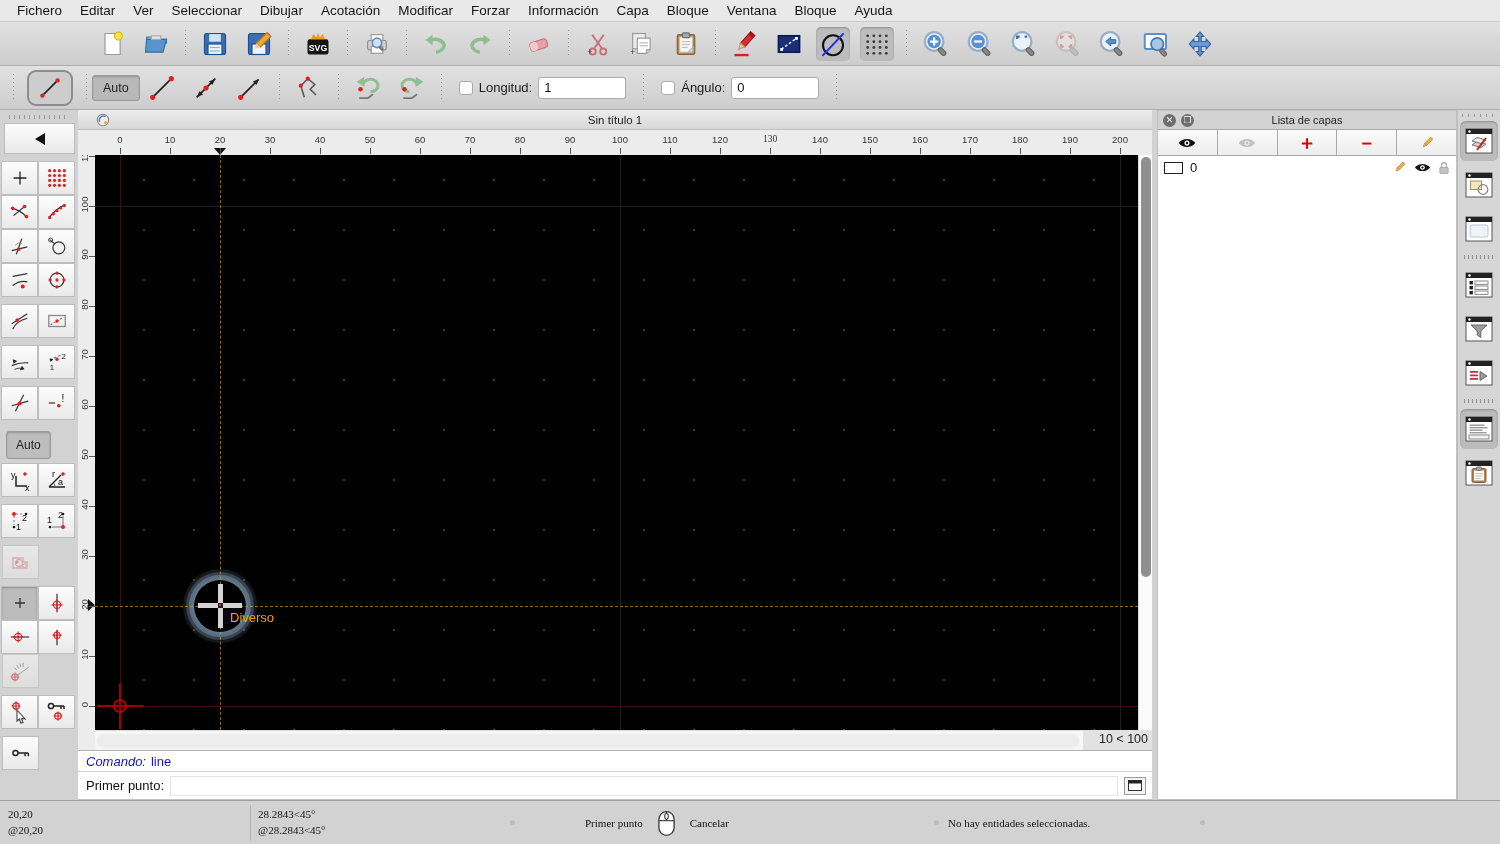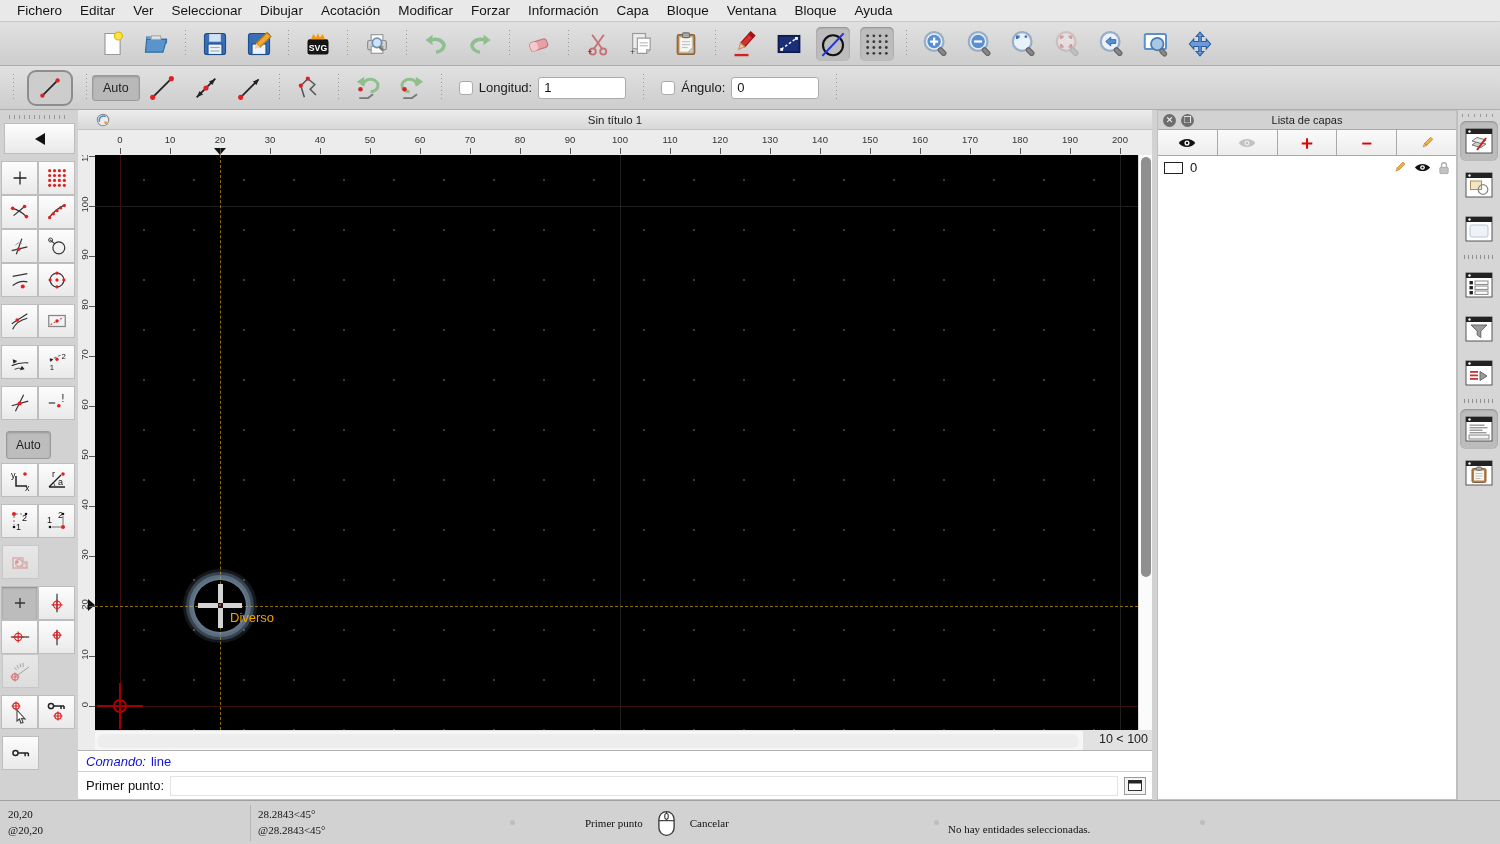--- a/index.html
+++ b/index.html
@@ -155,21 +155,21 @@
 
   
   #statusbar { position:absolute; left:0; top:800px; width:1500px; height:44px;
     background:#d2d2d2; border-top:1px solid #9e9e9e; font-size:11px; color:#111;font-family:Liberation Serif, serif; }
   #sb-coords { position:absolute; left:8px; top:5px; line-height:16px; }
   #sb-div1 { position:absolute; left:250px; top:4px; width:1px; height:36px; background:#b5b5b5; }
   #sb-polar { position:absolute; left:258px; top:5px; line-height:16px; }
   .sb-dot { position:absolute; top:19px; width:5px; height:5px; border-radius:50%; background:#bdbdbd; }
   #sb-mouse { position:absolute; left:585px; top:0; height:44px; display:flex; align-items:center; gap:14px; }
   #sb-mouse .hint { font-size:11px; color:#111; }
-  #sb-selection { position:absolute; left:948px; top:22px; font-size:11px; color:#111; }
+  #sb-selection { position:absolute; left:948px; top:16px; font-size:11px; color:#111; }
 
   svg { display:block; }
 </style>
 </head>
 <body>
 <div id="app">
 
 <div id="menubar">
       <span class="menu-item">Fichero</span>
       <span class="menu-item">Editar</span>
@@ -782,21 +782,21 @@
           <span class="ruler-num" style="left: 410px;">80</span>
           <div class="ruler-tick" style="left: 425px;"></div>
           <span class="ruler-num" style="left: 460px;">90</span>
           <div class="ruler-tick" style="left: 475px;"></div>
           <span class="ruler-num" style="left: 510px;">100</span>
           <div class="ruler-tick" style="left: 525px;"></div>
           <span class="ruler-num" style="left: 560px;">110</span>
           <div class="ruler-tick" style="left: 575px;"></div>
           <span class="ruler-num" style="left: 610px;">120</span>
           <div class="ruler-tick" style="left: 625px;"></div>
-          <span class="ruler-num" style="left: 660px;">130</span>
+          <span class="ruler-num" style="left: 660px; font-family: Liberation Serif, serif;">130</span>
           <div class="ruler-tick" style="left: 675px;"></div>
           <span class="ruler-num" style="left: 710px;">140</span>
           <div class="ruler-tick" style="left: 725px;"></div>
           <span class="ruler-num" style="left: 760px;">150</span>
           <div class="ruler-tick" style="left: 775px;"></div>
           <span class="ruler-num" style="left: 810px;">160</span>
           <div class="ruler-tick" style="left: 825px;"></div>
           <span class="ruler-num" style="left: 860px;">170</span>
           <div class="ruler-tick" style="left: 875px;"></div>
           <span class="ruler-num" style="left: 910px;">180</span>

